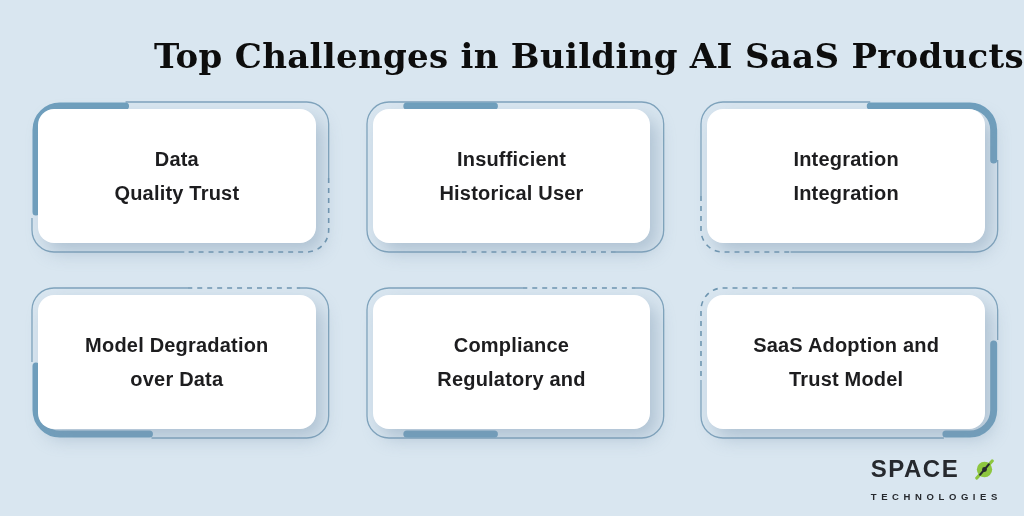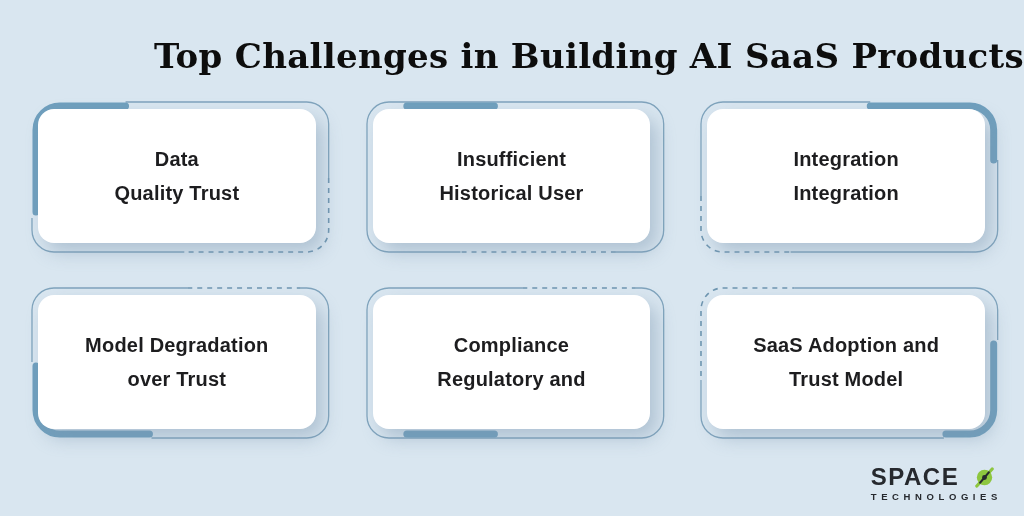--- a/index.html
+++ b/index.html
@@ -42,21 +42,21 @@
 
   .logo{position:absolute;right:22px;bottom:14px;}
   .logo-row{display:flex;align-items:center;gap:15px;}
   .logo-brand{
     font-size:24px;font-weight:800;letter-spacing:1.5px;color:var(--logo-dark);
     line-height:1;
   }
   .logo-icon{width:21px;height:21px;display:block;}
   .logo-sub{
     font-size:9.5px;font-weight:600;letter-spacing:4.6px;color:var(--logo-dark);
-    margin-top:2px;white-space:nowrap;
+    margin-top:10px;white-space:nowrap;
   }
 </style>
 </head>
 <body>
 
 <h1 class="title">Top Challenges in Building AI SaaS Products</h1>
 
 <div class="grid">
 
   <div class="cell">
@@ -96,21 +96,21 @@
   </div>
 
   <div class="cell">
     <svg class="frame" viewBox="0 0 302 154" preserveAspectRatio="none" aria-hidden="true">
       <path class="f-thin" d="M 158 2 L 24 2 A 22 22 0 0 0 2 24 L 2 76 M 272 2 L 278 2 A 22 22 0 0 1 300 24 L 300 130 A 22 22 0 0 1 278 152 L 122 152"></path>
       <path class="f-dash" d="M 158 2 L 272 2"></path>
       <path class="f-thick" d="M 6 80 L 6 124 A 24 24 0 0 0 30 148 L 120 148"></path>
     </svg>
     <div class="card">
       <span>Model Degradation</span>
-      <span>over Trust</span>
+      <span>over Data</span>
     </div>
   </div>
 
   <div class="cell">
     <svg class="frame" viewBox="0 0 302 154" preserveAspectRatio="none" aria-hidden="true">
       <path class="f-thin" d="M 158 2 L 24 2 A 22 22 0 0 0 2 24 L 2 130 A 22 22 0 0 0 24 152 L 278 152 A 22 22 0 0 0 300 130 L 300 24 A 22 22 0 0 0 278 2 L 272 2"></path>
       <path class="f-dash" d="M 158 2 L 272 2"></path>
       <path class="f-thick" d="M 42 148 L 130 148"></path>
     </svg>
     <div class="card">

